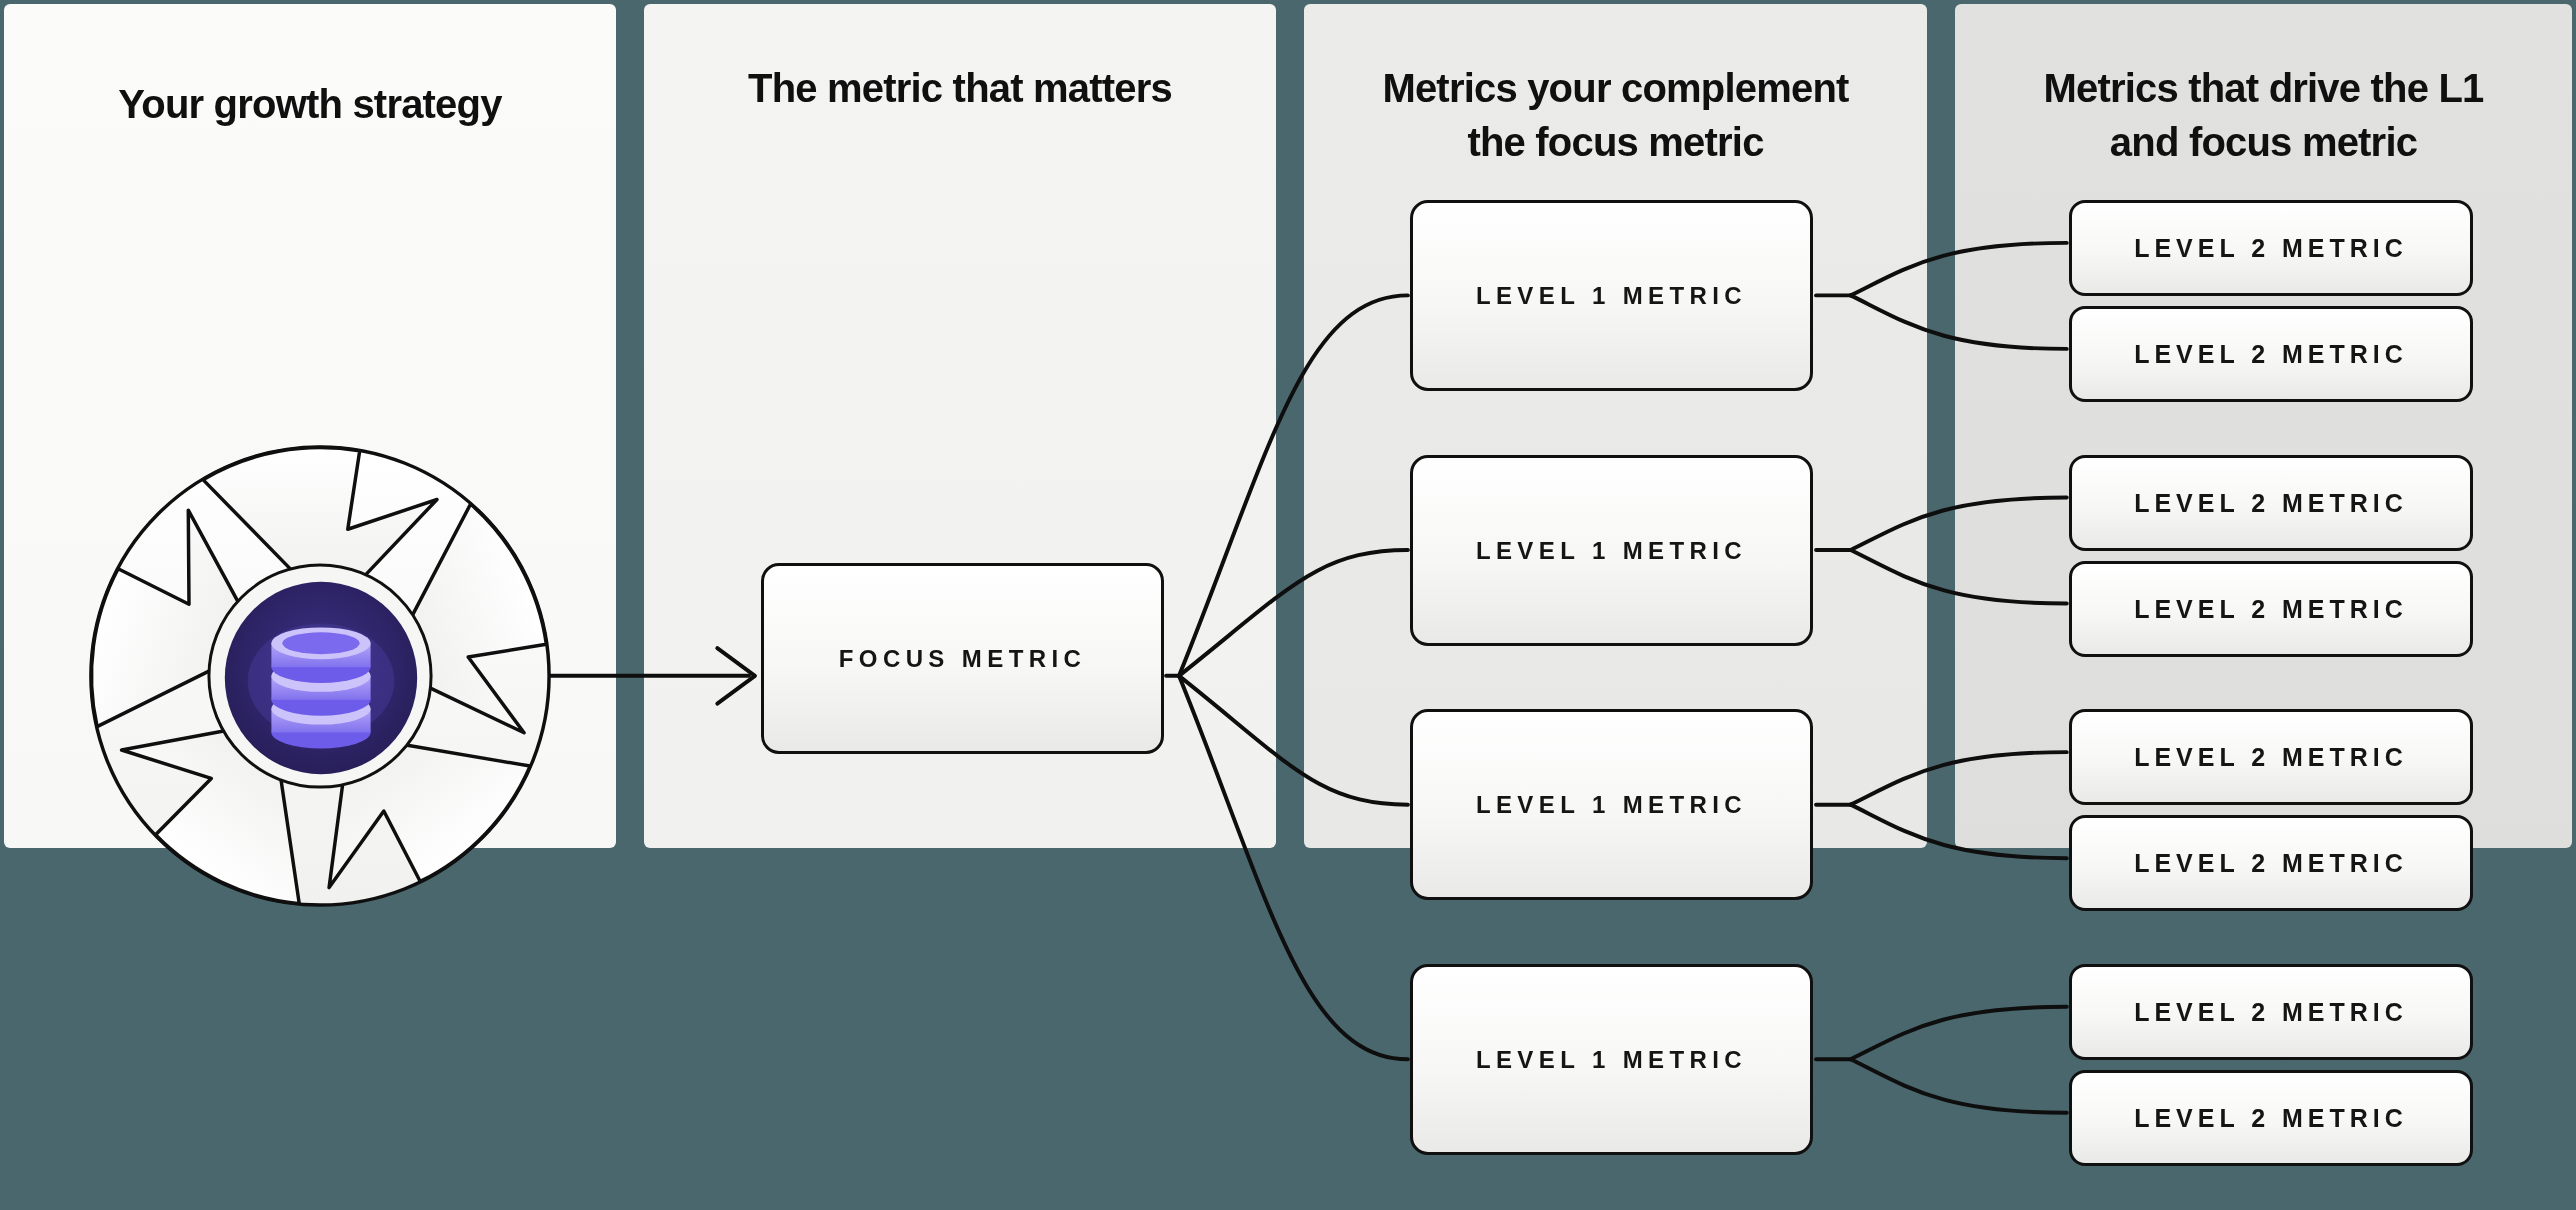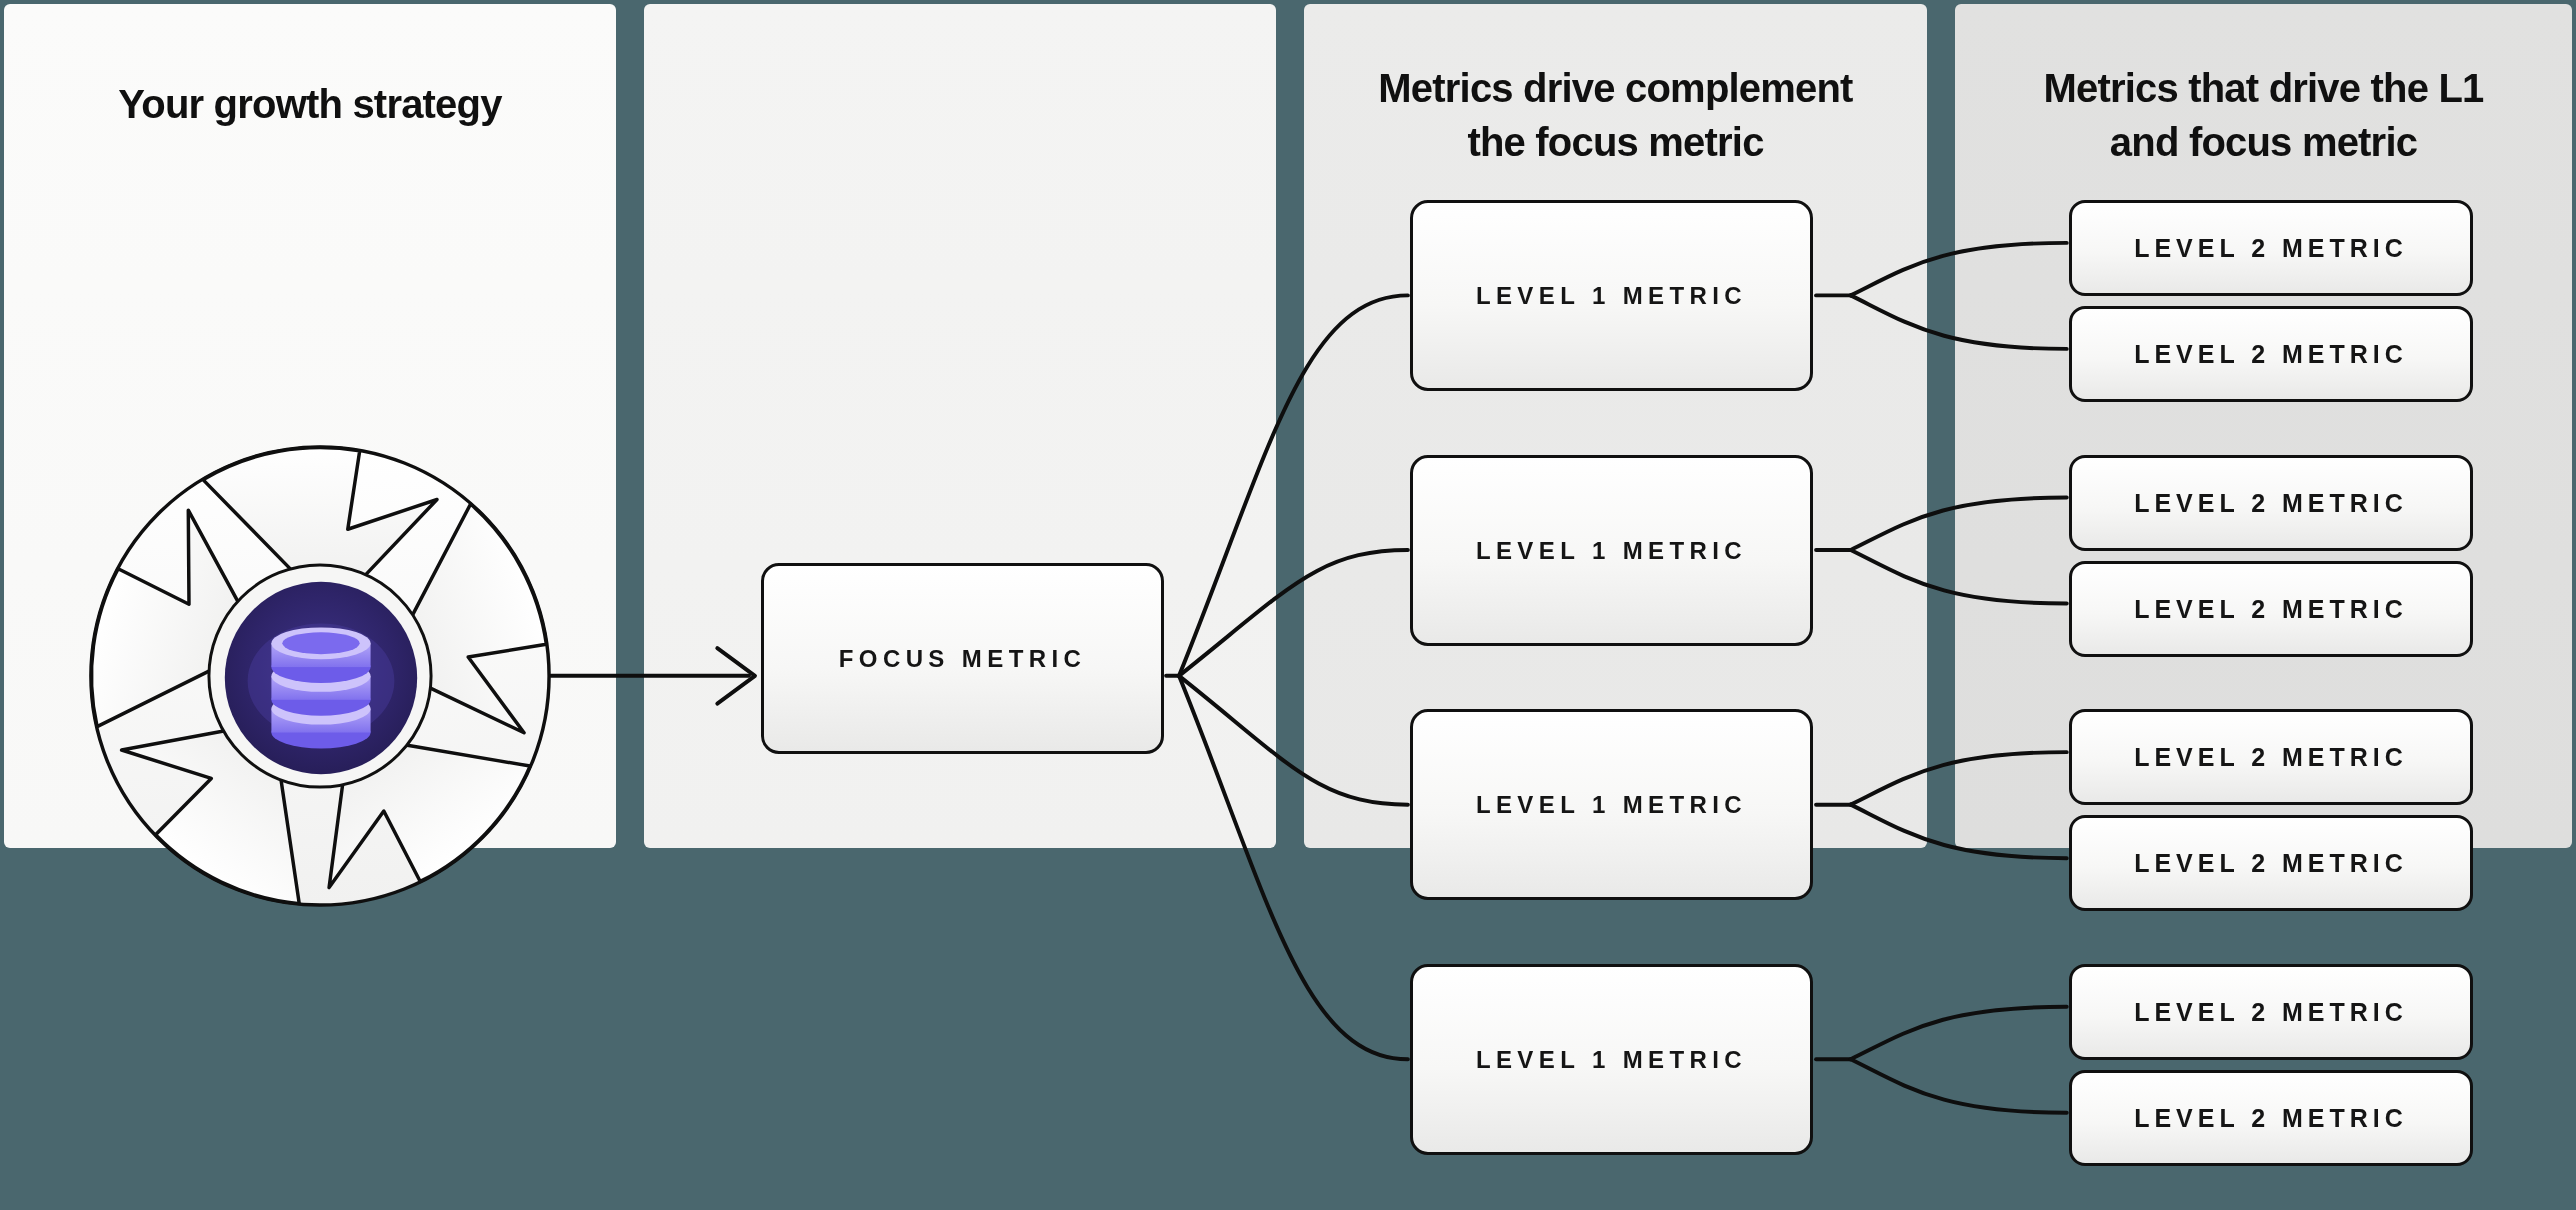--- a/index.html
+++ b/index.html
@@ -53,27 +53,27 @@
 <body>
 
 <div class="panel" id="panel-strategy">
   <div class="col-title">
     <span>Your growth strategy</span>
   </div>
 </div>
 
 <div class="panel" id="panel-focus">
   <div class="col-title">
-    <br>
+    <span>The metric that matters</span><br>
   </div>
 </div>
 
 <div class="panel" id="panel-l1">
   <div class="col-title">
-    <span>Metrics drive complement</span><br>
+    <span>Metrics your complement</span><br>
     <span>the focus metric</span>
   </div>
 </div>
 
 <div class="panel" id="panel-l2">
   <div class="col-title">
     <span>Metrics that drive the L1</span><br>
     <span>and focus metric</span>
   </div>
 </div>

